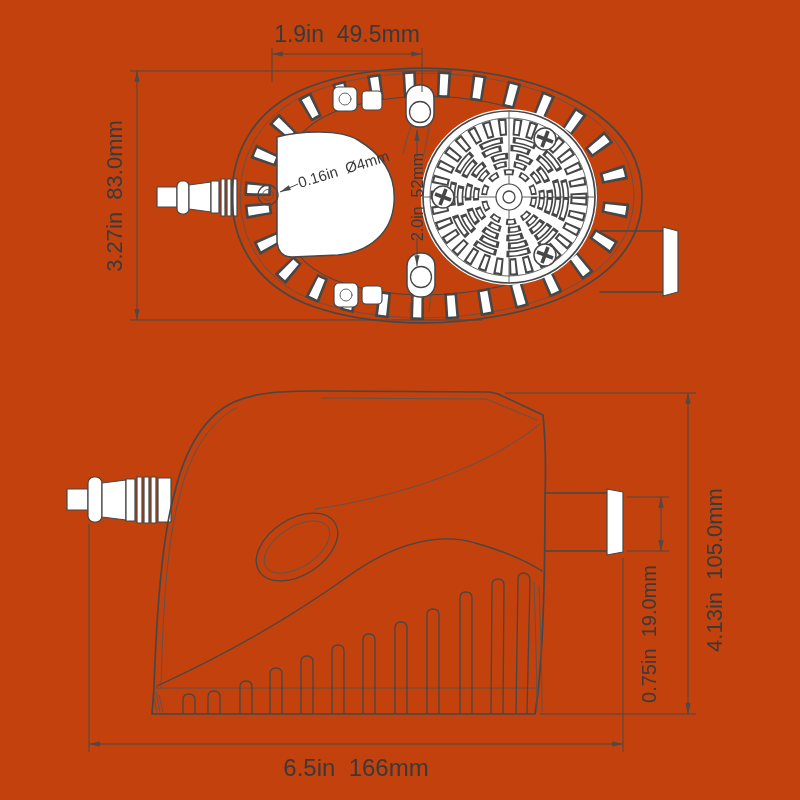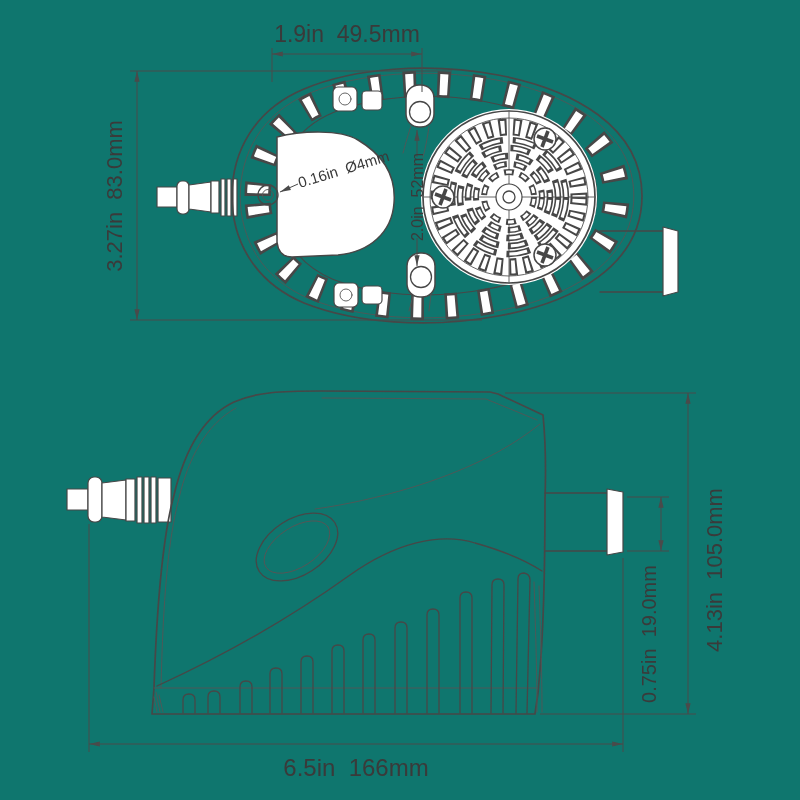--- a/index.html
+++ b/index.html
@@ -1,16 +1,16 @@
 <!DOCTYPE html>
 <html><head>
 <meta charset="utf-8">
 <style>
   html,body{margin:0;padding:0;background:#fff;}
-  .canvas{position:relative;width:800px;height:800px;background:#0f766e;overflow:hidden;
+  .canvas{position:relative;width:800px;height:800px;background:#c2410c;overflow:hidden;
           font-family:"Liberation Sans", sans-serif;}
   svg{display:block}
   .ln  {fill:none;stroke:#474747;stroke-width:1.3;stroke-linecap:round;stroke-linejoin:round;}
   .ln2 {fill:none;stroke:#474747;stroke-width:1.7;stroke-linecap:round;stroke-linejoin:round;}
   .thin{fill:none;stroke:#555555;stroke-width:0.9;stroke-linecap:round;}
   .wfill{fill:#ffffff;stroke:#474747;stroke-width:1.5;stroke-linejoin:round;}
   .wfill2{fill:#ffffff;stroke:#474747;stroke-width:1.2;stroke-linejoin:round;}
   .dim {fill:none;stroke:#4a4a4a;stroke-width:1;}
   .dimtxt{fill:#3a3a3a;font-family:"Liberation Sans", sans-serif;}
   .whitecut{fill:#ffffff;stroke:none;}

